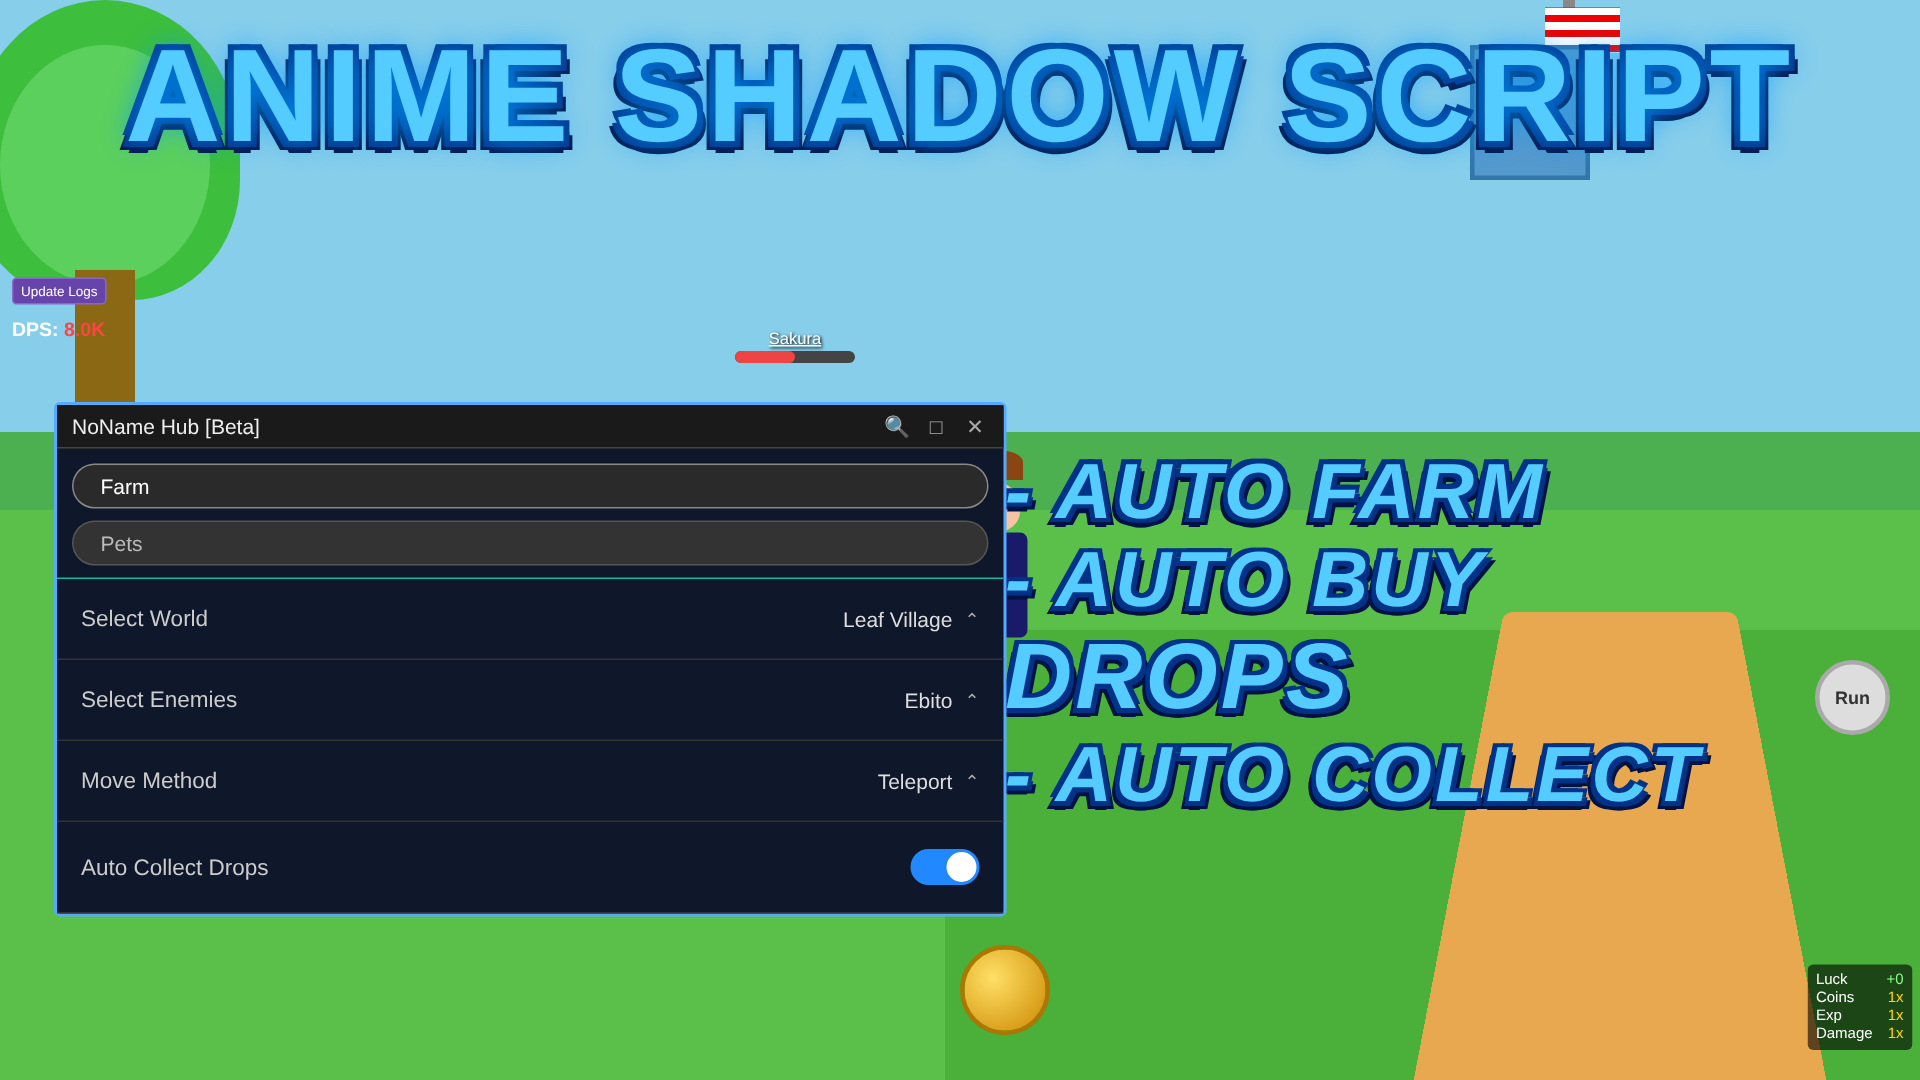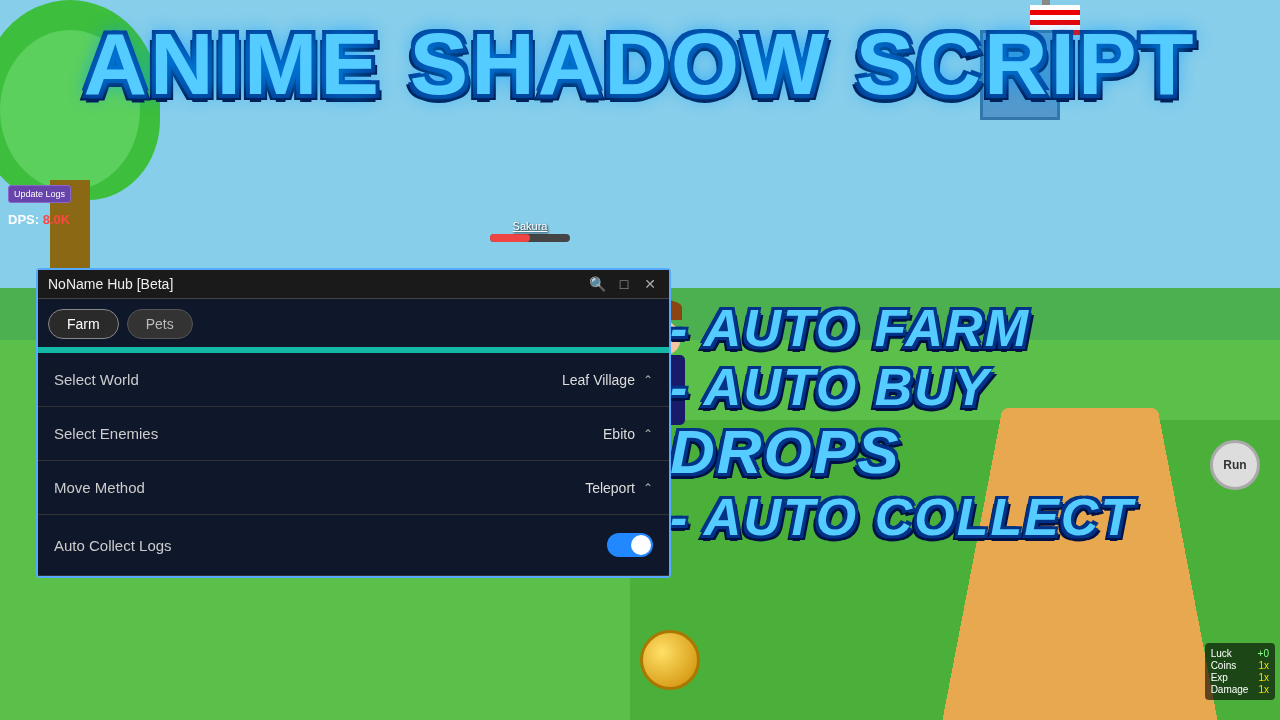--- a/index.html
+++ b/index.html
@@ -373,21 +373,22 @@
       font-size: 14px;
       cursor: pointer;
       width: 18px;
       text-align: center;
     }
 
     .gui-tabs {
       display: flex;
       gap: 8px;
       padding: 10px 10px 8px 10px;
-      border-bottom: 6px solid #14b8a6;
+      border-bottom: 1px solid #14b8a6;
+      flex-direction: column;
     }
     .gui-tab {
       padding: 6px 18px;
       border-radius: 20px;
       font-size: 14px;
       color: #BBBBBB;
       cursor: pointer;
       background: #333;
       border: 1px solid #555;
     }
@@ -557,19 +558,19 @@
   <div class="gui-row">
     <span class="gui-row-label">Move Method</span>
     <div class="gui-row-value">
       <span>Teleport</span>
       <span class="chevron-up">⌃</span>
     </div>
   </div>
 
 
   <div class="gui-row">
-    <span class="gui-row-label">Auto Collect Logs</span>
+    <span class="gui-row-label">Auto Collect Drops</span>
     <div class="toggle-switch">
       <div class="toggle-knob"></div>
     </div>
   </div>
 
 </div>
 
 </body></html>

